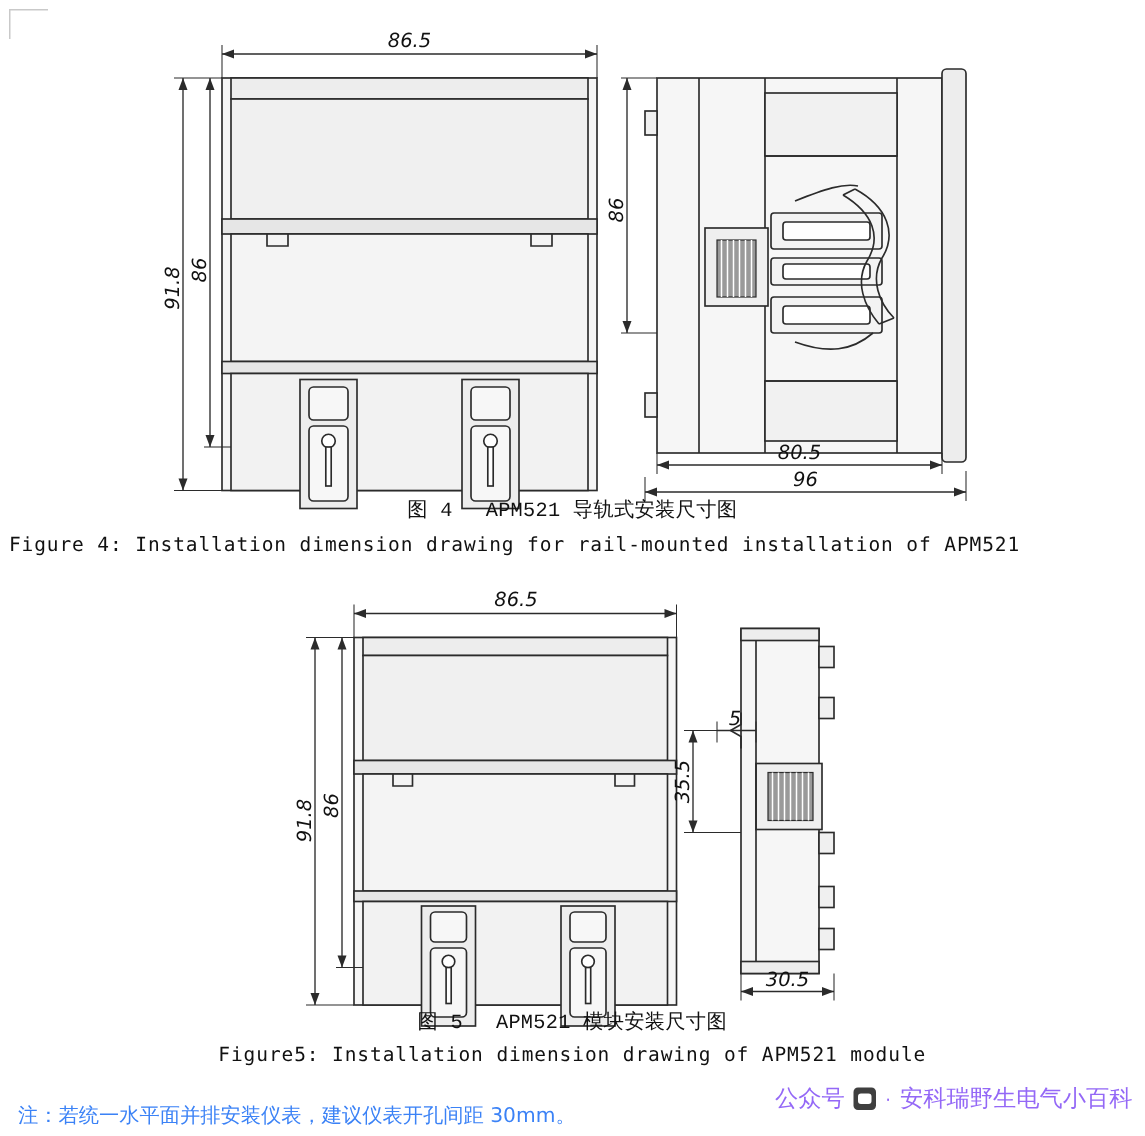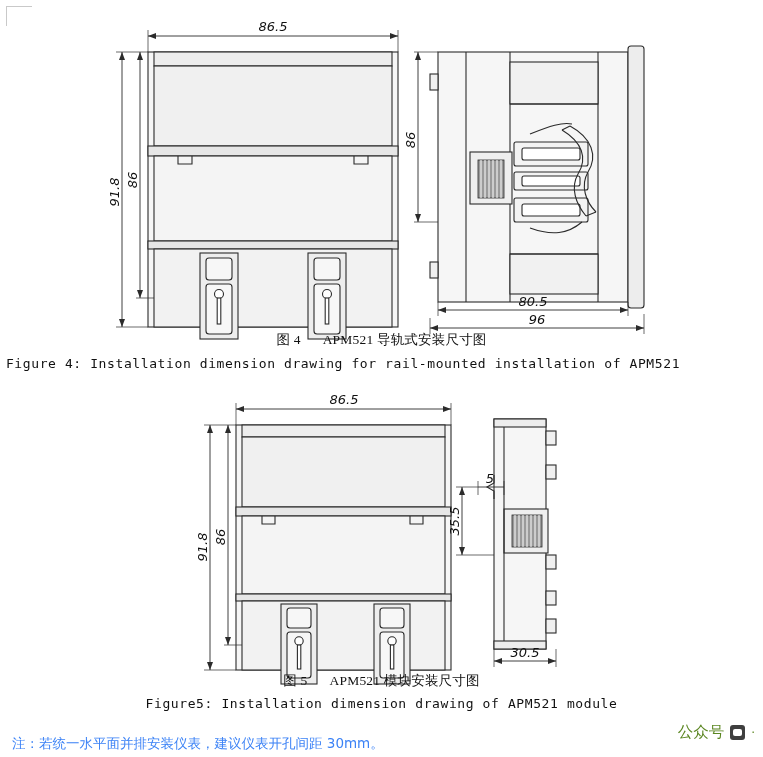--- a/index.html
+++ b/index.html
@@ -26,21 +26,21 @@
 
   .fig-block { position: absolute; left: 0; width: 763px; }
 
   .drawing { position: absolute; font-style: italic; }
 
   svg { display: block; overflow: visible; }
 
   .cap-cn {
     text-align: center;
     font-size: 13.5px;
-    font-family: Liberation Serif, serif;
+    font-family: Liberation Mono, monospace;
     color: #111;
     letter-spacing: 0.2px;
   }
   .cap-cn .gap { display: inline-block; width: 22px; }
   .cap-en {
     text-align: center;
     font-size: 13px;
     font-family: "DejaVu Sans Mono", monospace;
     color: #111;
     letter-spacing: 0.6px;
@@ -55,21 +55,21 @@
 
   .watermark {
     position: absolute;
     right: 8px;
     bottom: 14px;
     display: flex;
     align-items: center;
     gap: 6px;
     font-family: "DejaVu Sans", sans-serif;
     font-size: 15.5px;
-    color: #4d7c0f;
+    color: #8b5cf6;
     opacity: 0.92;
     white-space: nowrap;
   }
   .wm-logo {
     width: 15px; height: 15px;
     border-radius: 3px;
     background: #2f2f2f;
     position: relative;
     flex: none;
   }
@@ -346,15 +346,16 @@
     </div>
     <div class="cap-en" style="position:absolute; left:0; top:311px; width:763px;">Figure5: Installation dimension drawing of APM521 module</div>
   </div>
 
   <div class="note" style="top:735px;">注：若统一水平面并排安装仪表，建议仪表开孔间距 30mm。</div>
 
   <div class="watermark">
     <span>公众号</span>
     <span class="wm-logo"></span>
     <span class="wm-dot">·</span>
+    <span>安科瑞野生电气小百科</span>
   </div>
 
 </div>
 
 </body></html>

